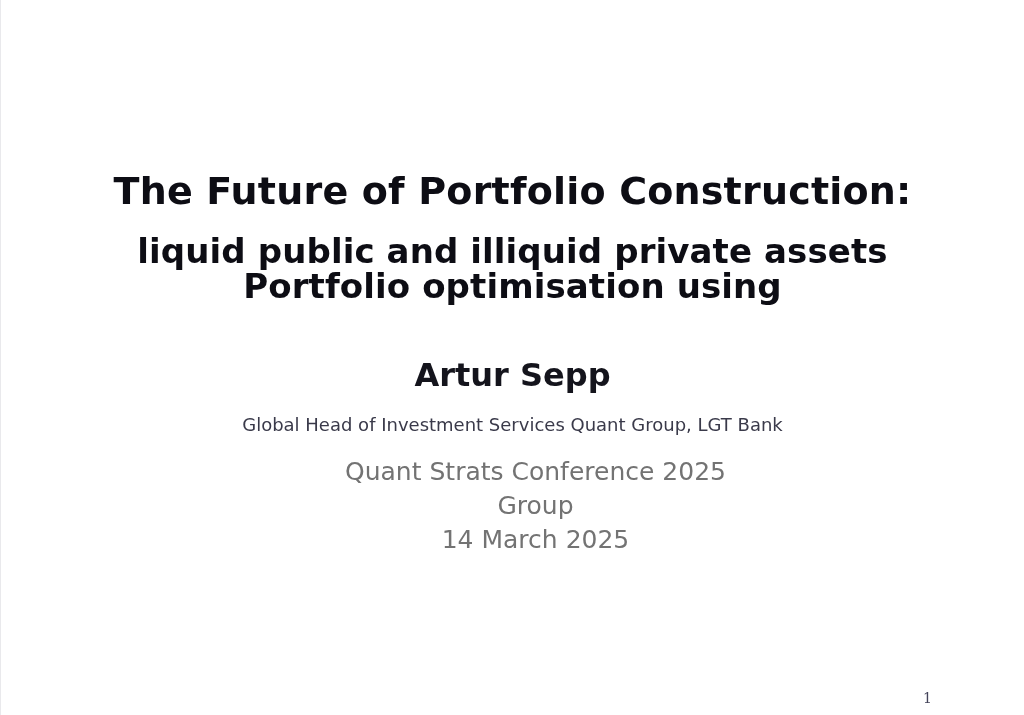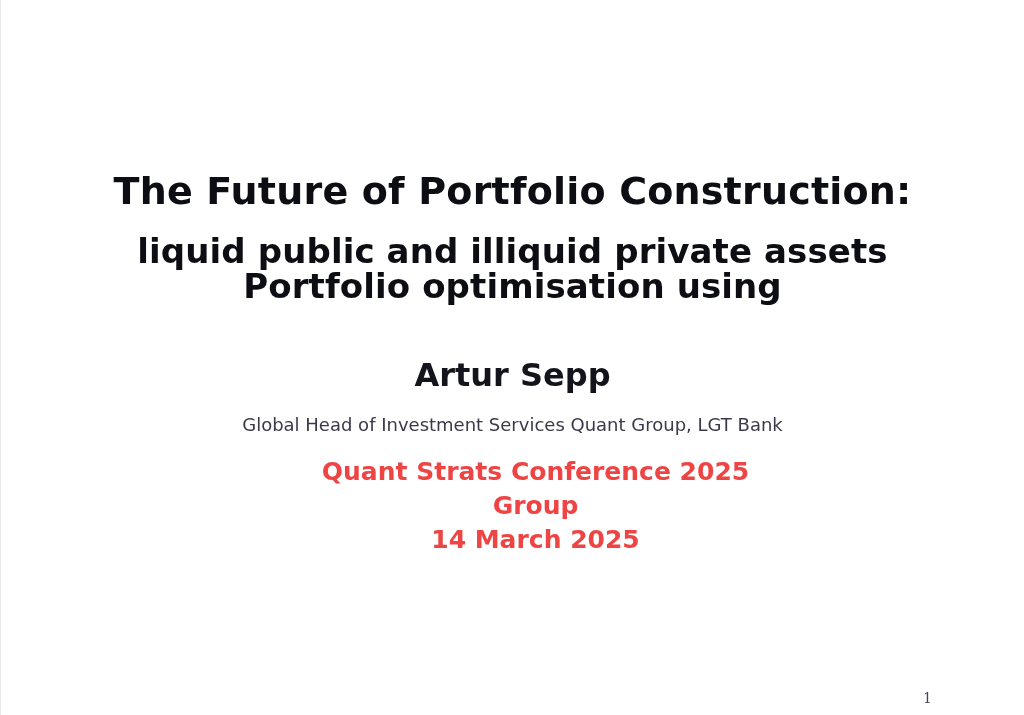--- a/index.html
+++ b/index.html
@@ -93,24 +93,24 @@
   .event-block {
     position: absolute;
     left: 0;
     right: 0;
     top: 455px;
     text-align: center;
   }
 
   .event-line {
     font-family: "DejaVu Sans", sans-serif;
-    font-weight: bold;
+    font-weight: normal;
     font-size: 25px;
     line-height: 34px;
-    color: #ef4444;
+    color: #737373;
     margin: 0;
     white-space: nowrap;
     padding-left: 46px;
   }
 
   
   .page-number {
     position: absolute;
     right: 92px;
     bottom: 10px;

